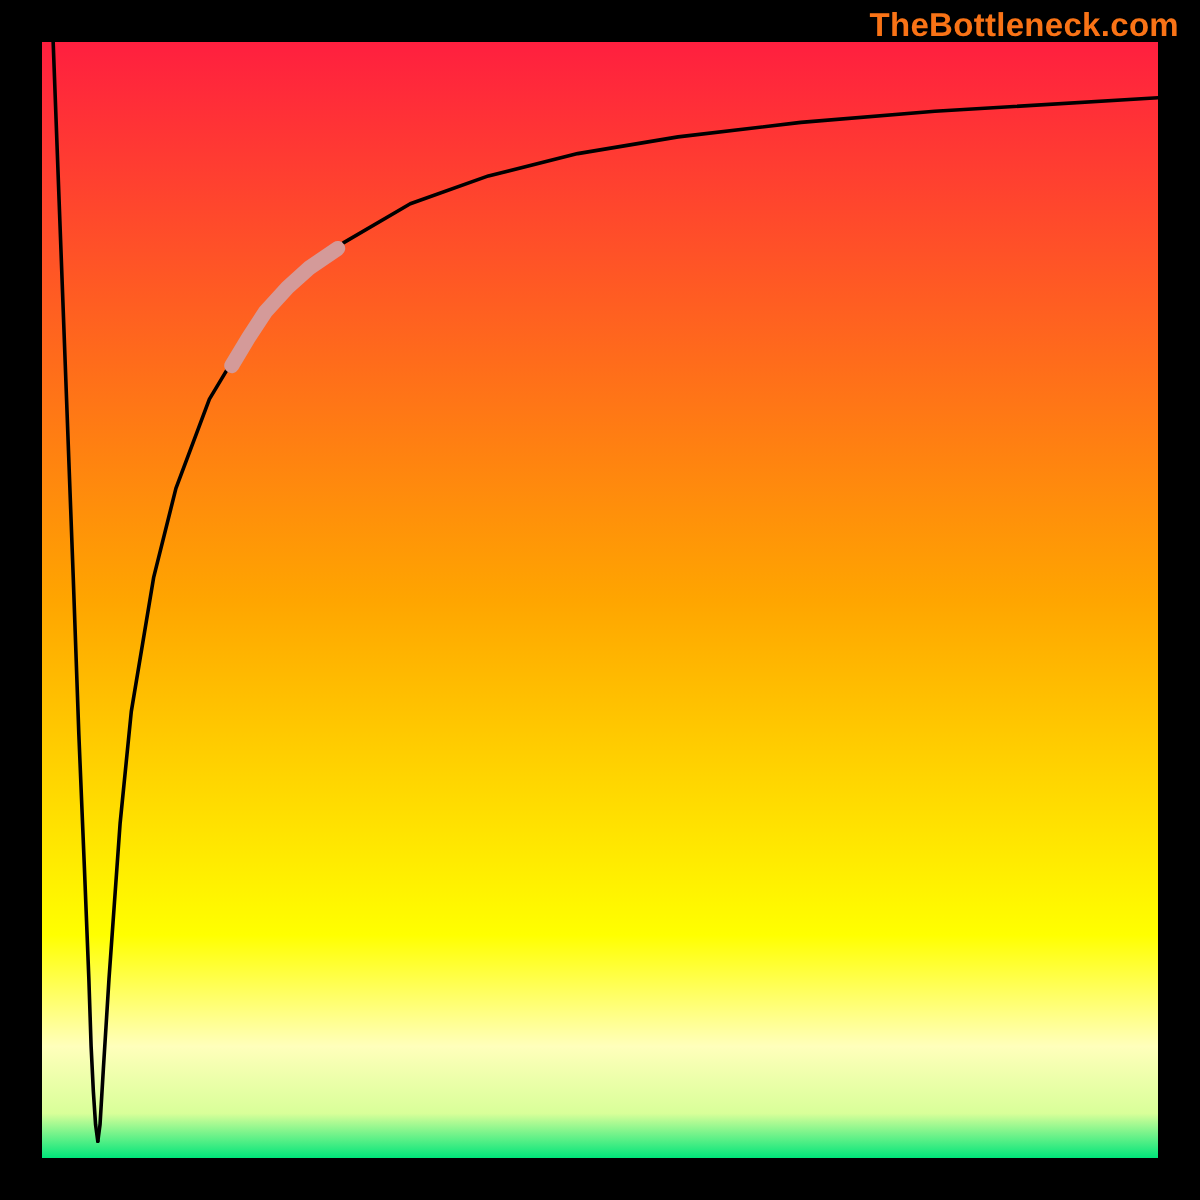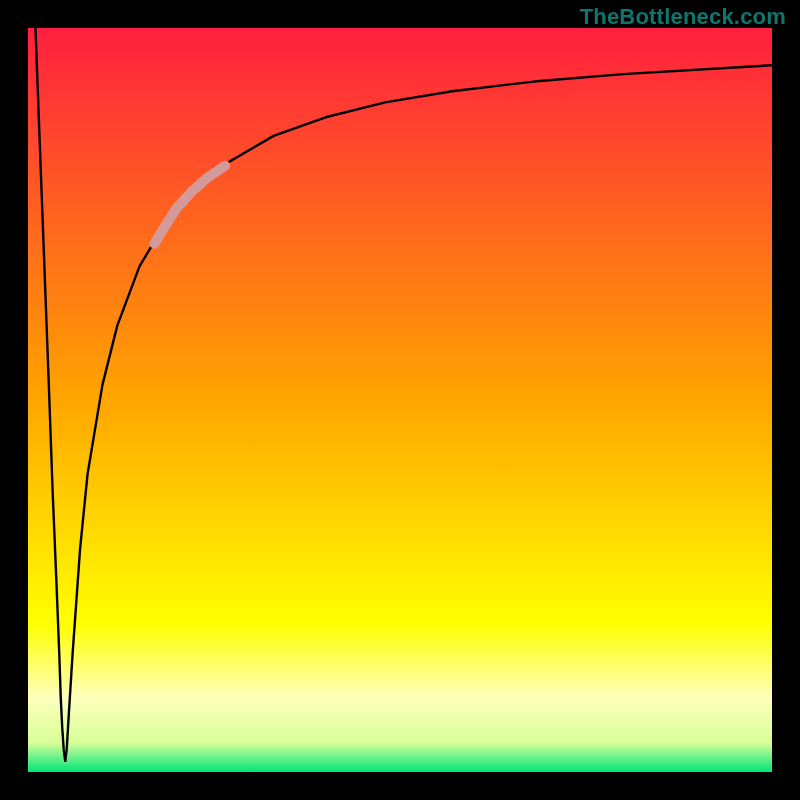--- a/index.html
+++ b/index.html
@@ -16,21 +16,21 @@
     width: 800px;
     height: 800px;
     background: #000;
   }
   .attribution {
     position: absolute;
     top: 4px;
     right: 14px;
     font-size: 22px;
     font-weight: 600;
-    color: #0f766e;
+    color: #f97316;
     letter-spacing: 0.2px;
     margin-left: 16px;
   }
   .plot {
     position: absolute;
     left: 28px;
     top: 28px;
     width: 744px;
     height: 744px;
   }

